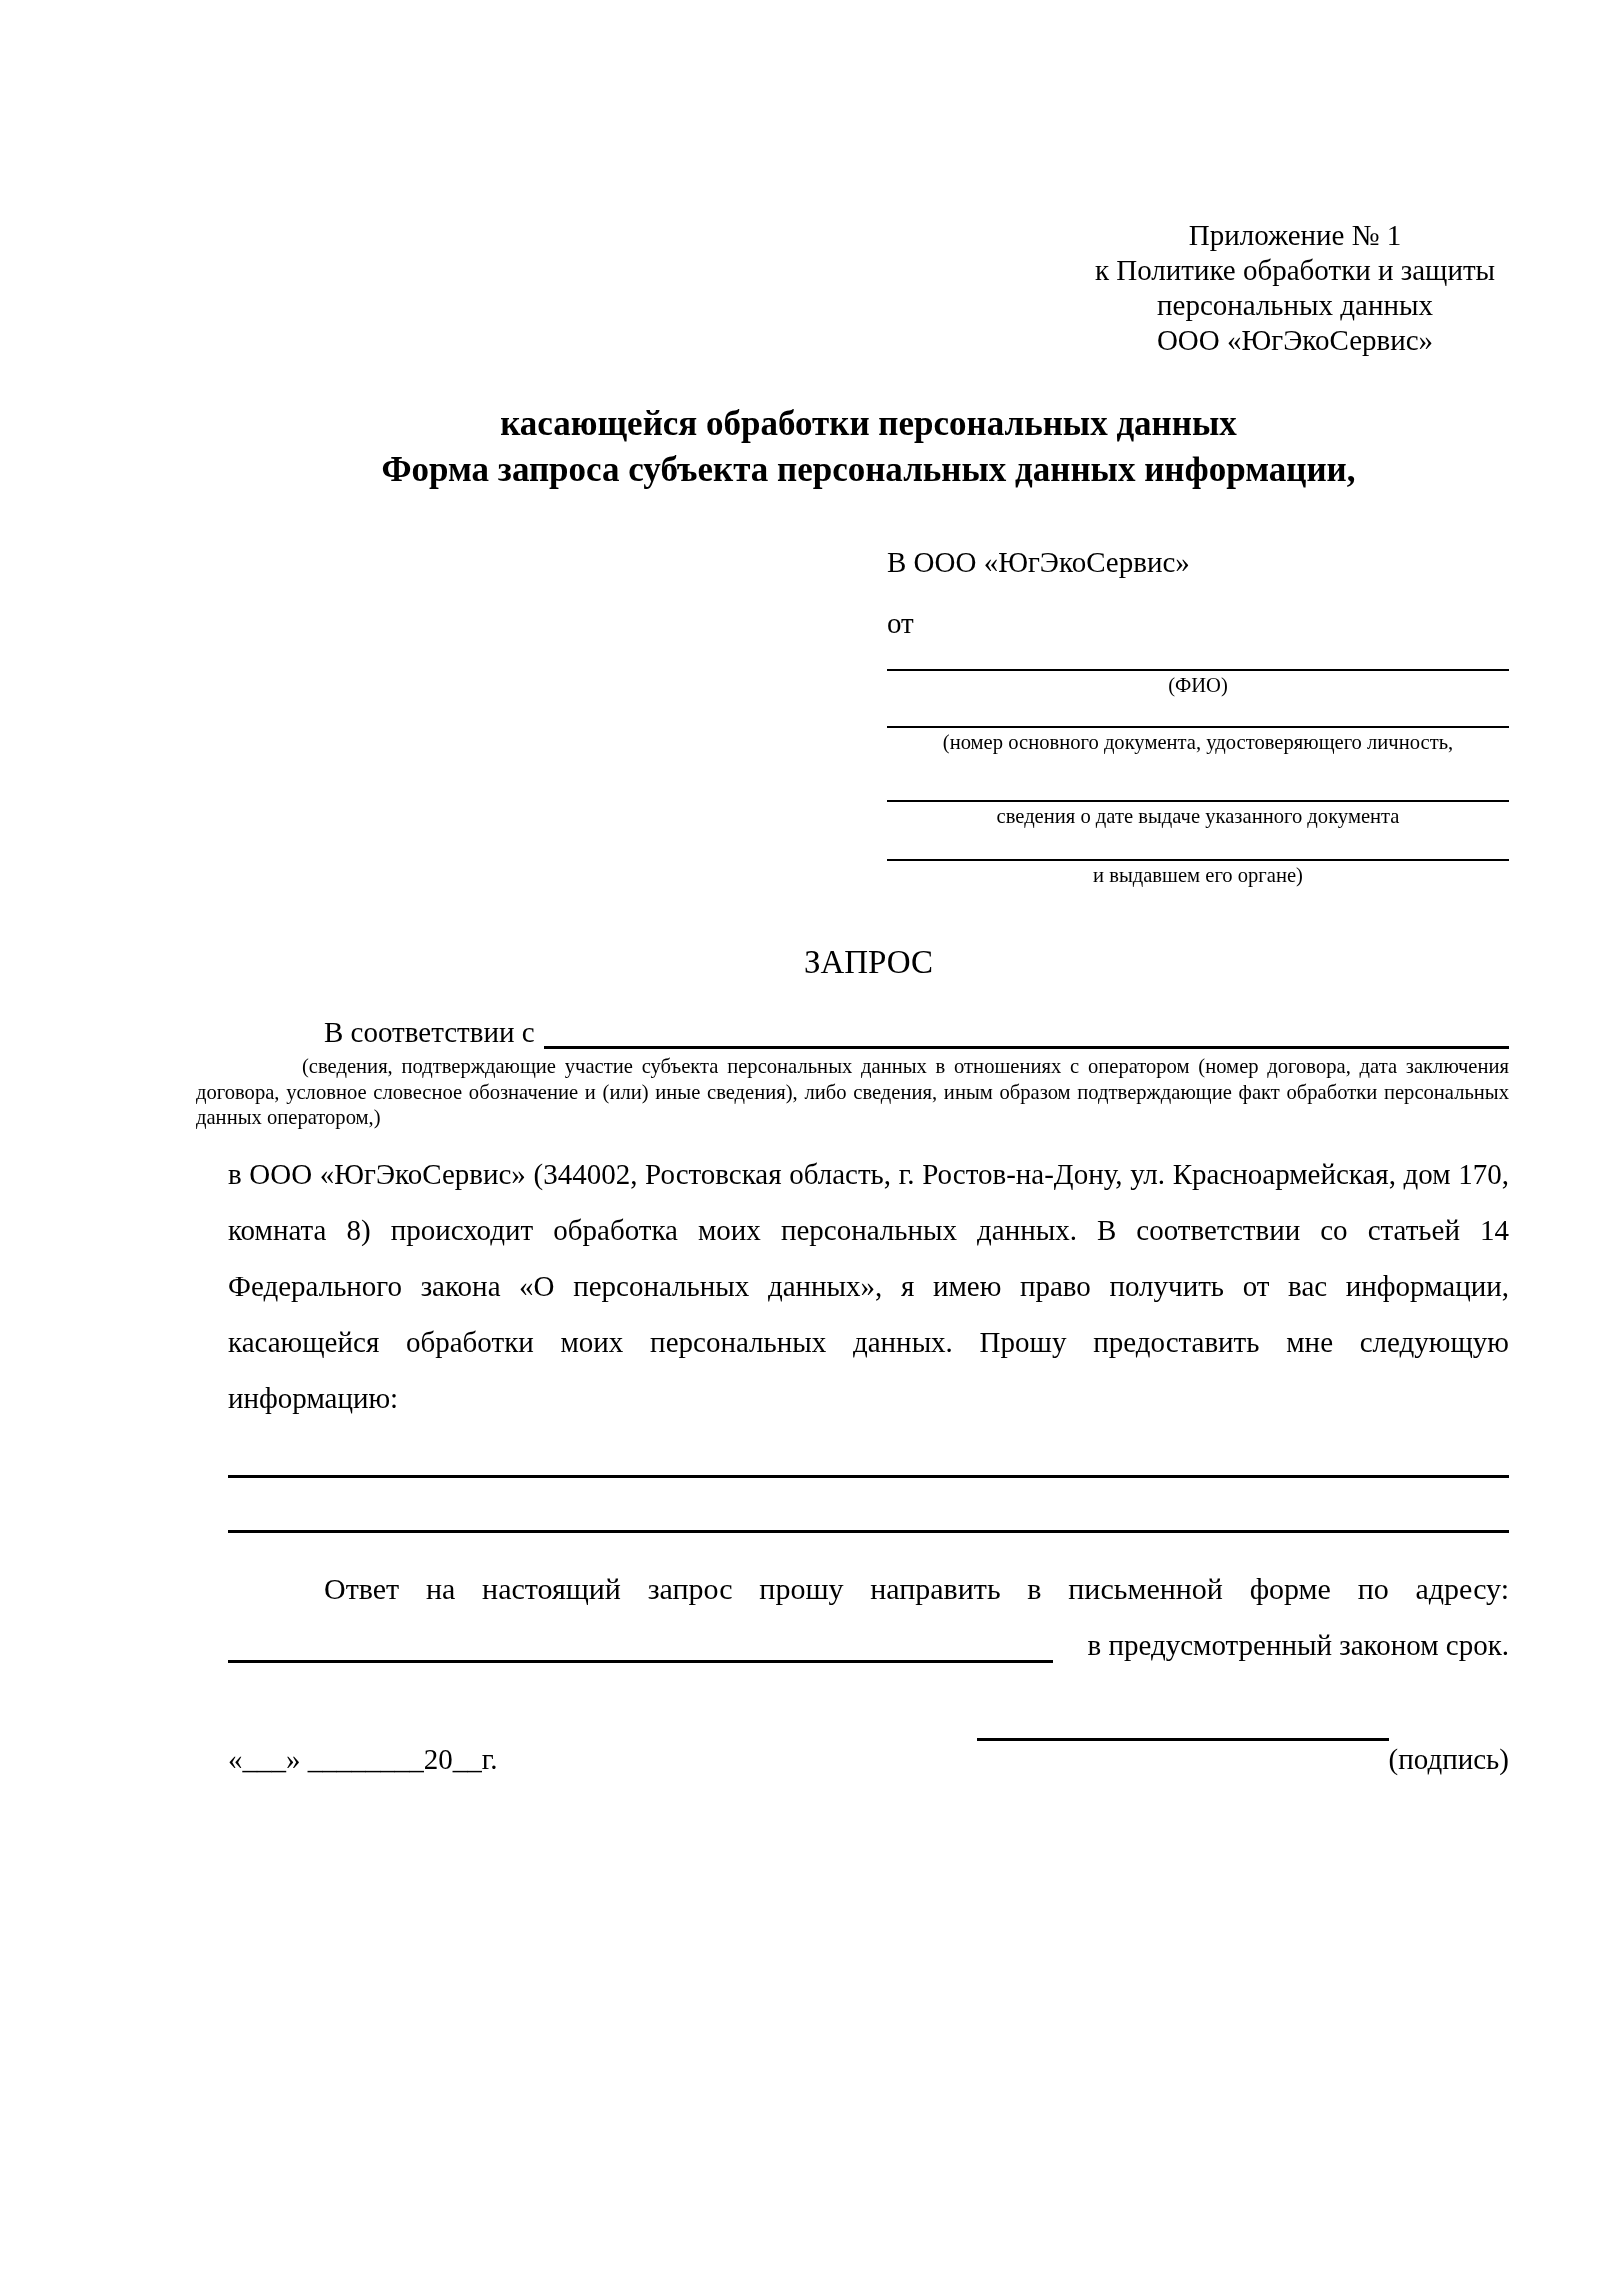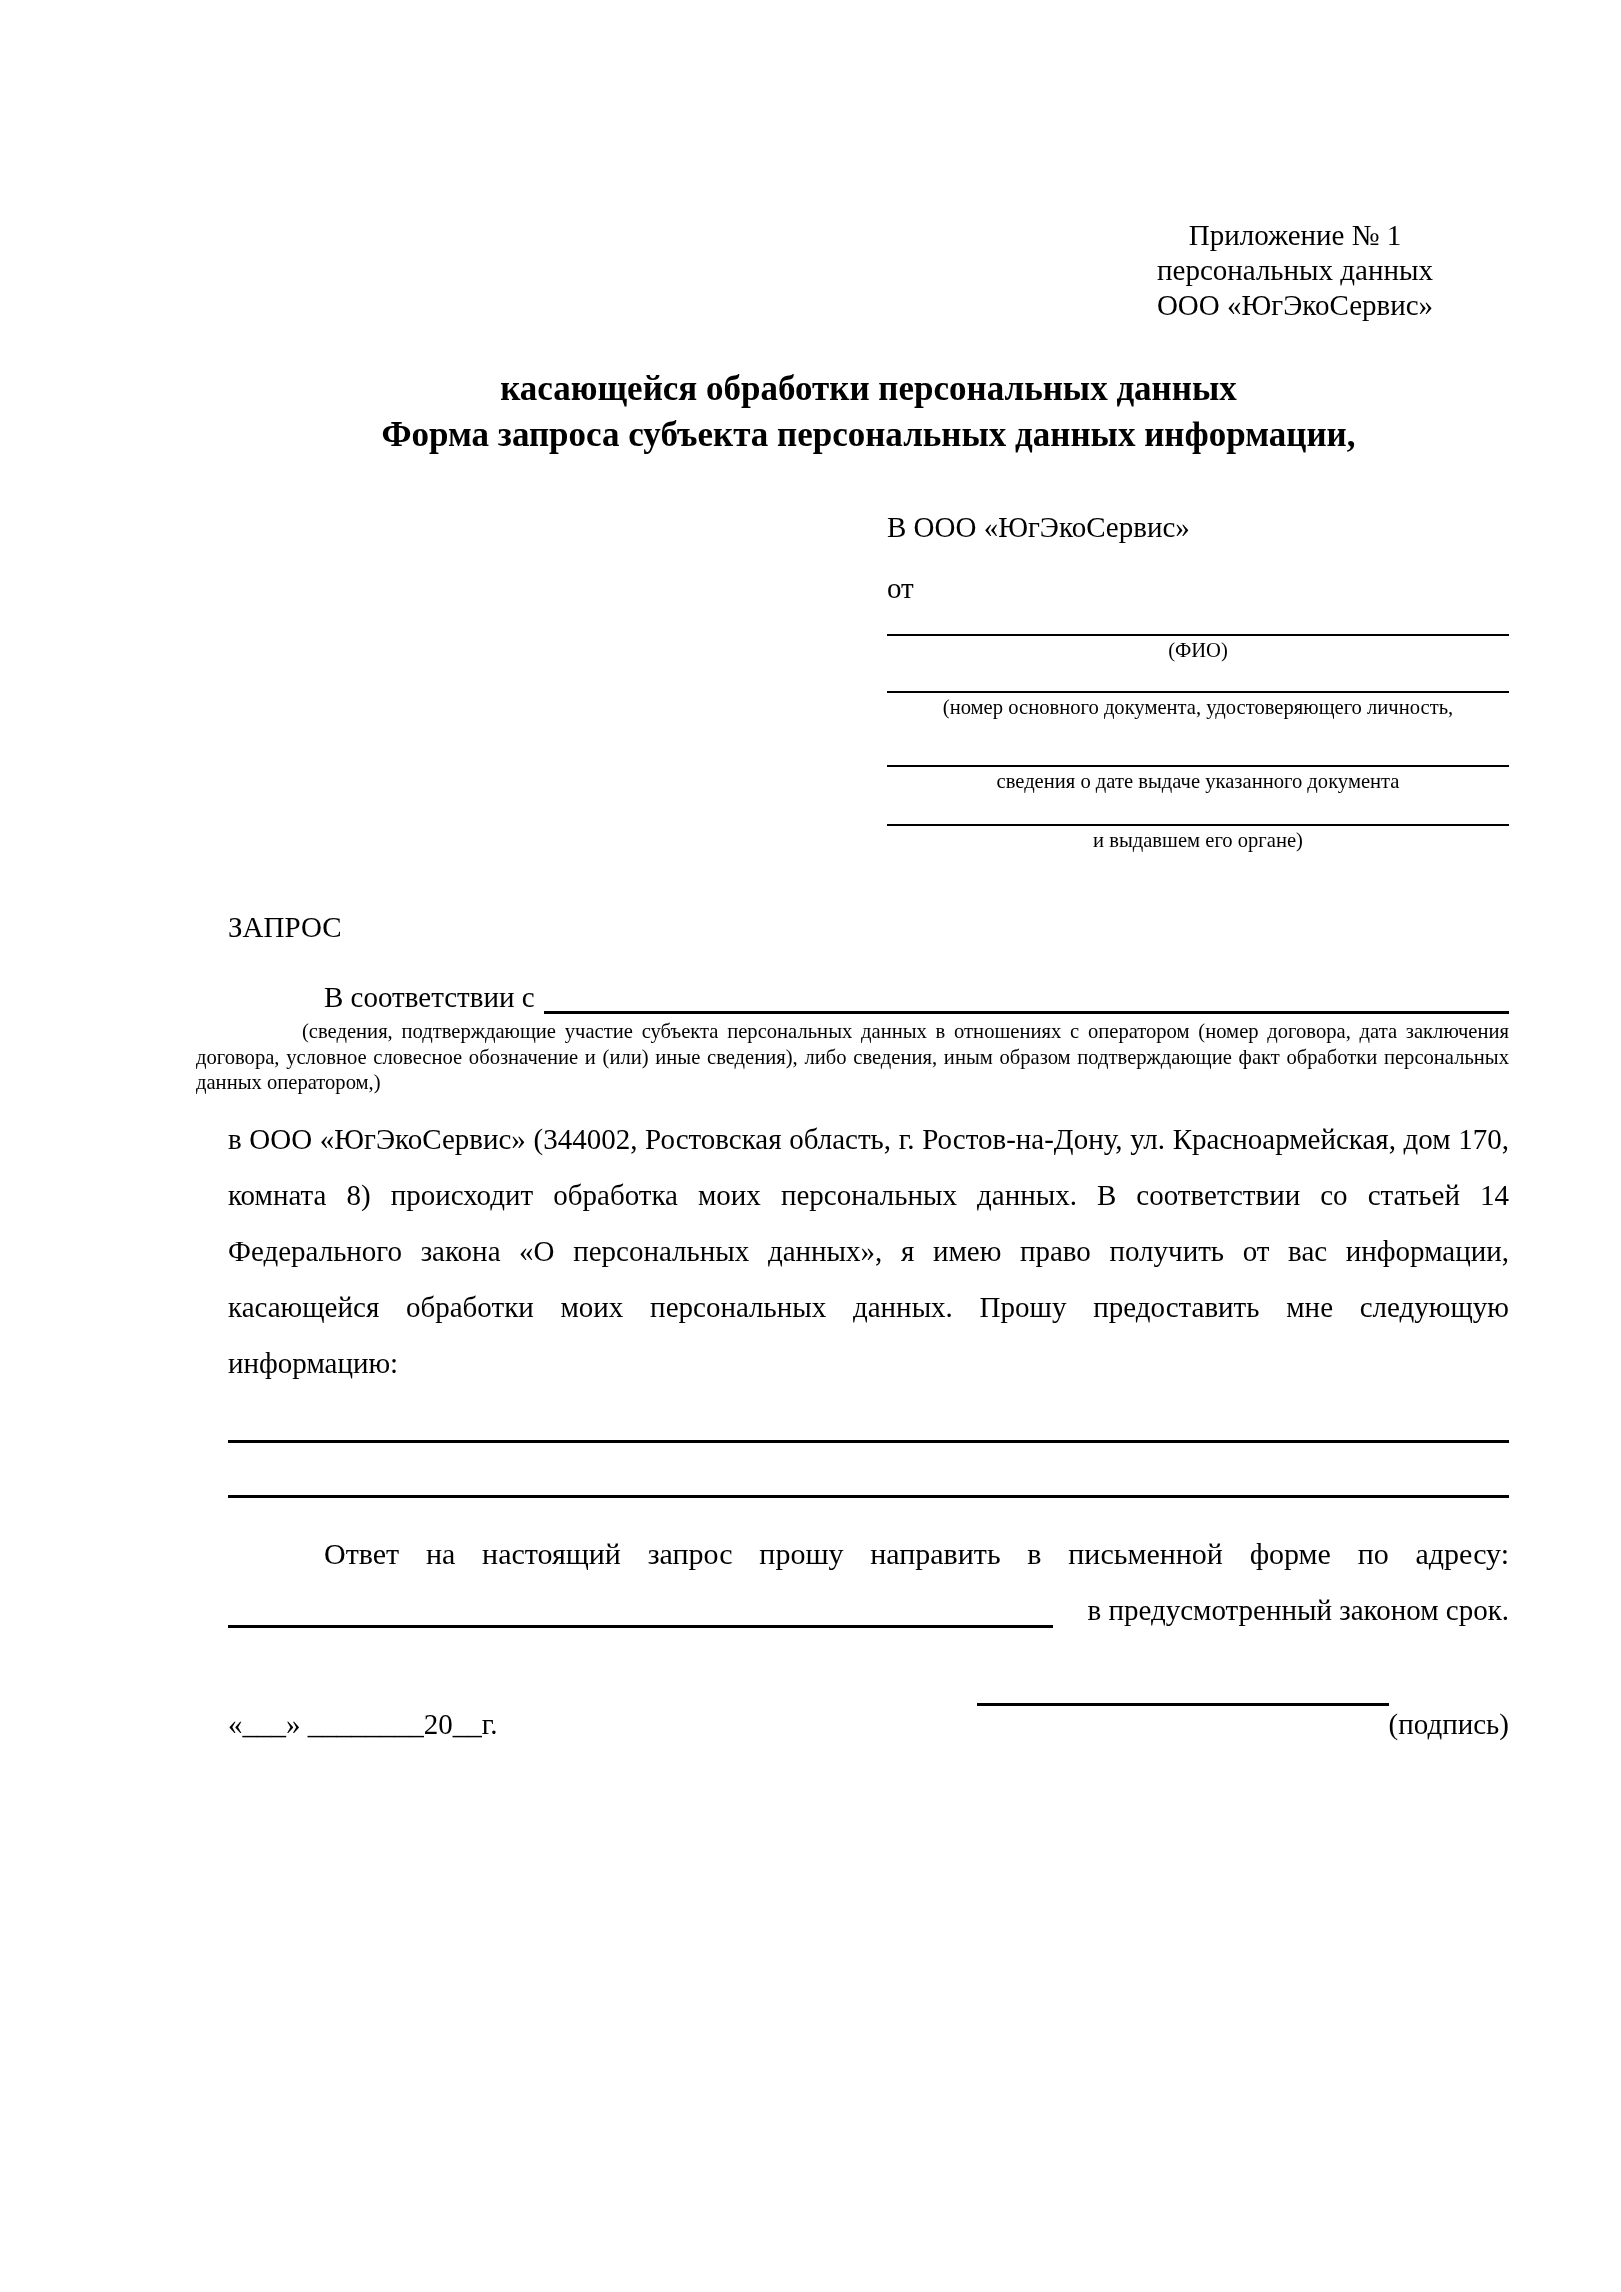--- a/index.html
+++ b/index.html
@@ -59,22 +59,22 @@
   .fill-line.organ { margin-top: 29px; }
   .small-caption {
     font-size: 20.6px;
     line-height: 25.5px;
     text-align: center;
     margin-top: 2px;
   }
 
   .zapros {
     margin-top: 55px;
-    text-align: left;
-    font-size: 29px;
+    text-align: center;
+    font-size: 33px;
     line-height: 39px;
   }
 
   
   .intro-row {
     display: flex;
     align-items: stretch;
     margin-top: 29px;
     font-size: 29px;
     line-height: 43px;
@@ -153,20 +153,21 @@
   .sig-caption { white-space: nowrap; }
 </style>
 </head>
 <body>
 
 <div class="page">
   <div class="content">
 
     <div class="appendix">
       <div>Приложение № 1</div>
+      <div>к Политике обработки и защиты</div>
       <div>персональных данных</div>
       <div>ООО «ЮгЭкоСервис»</div>
     </div>
 
     <div class="doc-title">
       <div>касающейся обработки персональных данных</div>
       <div>Форма запроса субъекта персональных данных информации,</div>
     </div>
 
     <div class="addressee">

